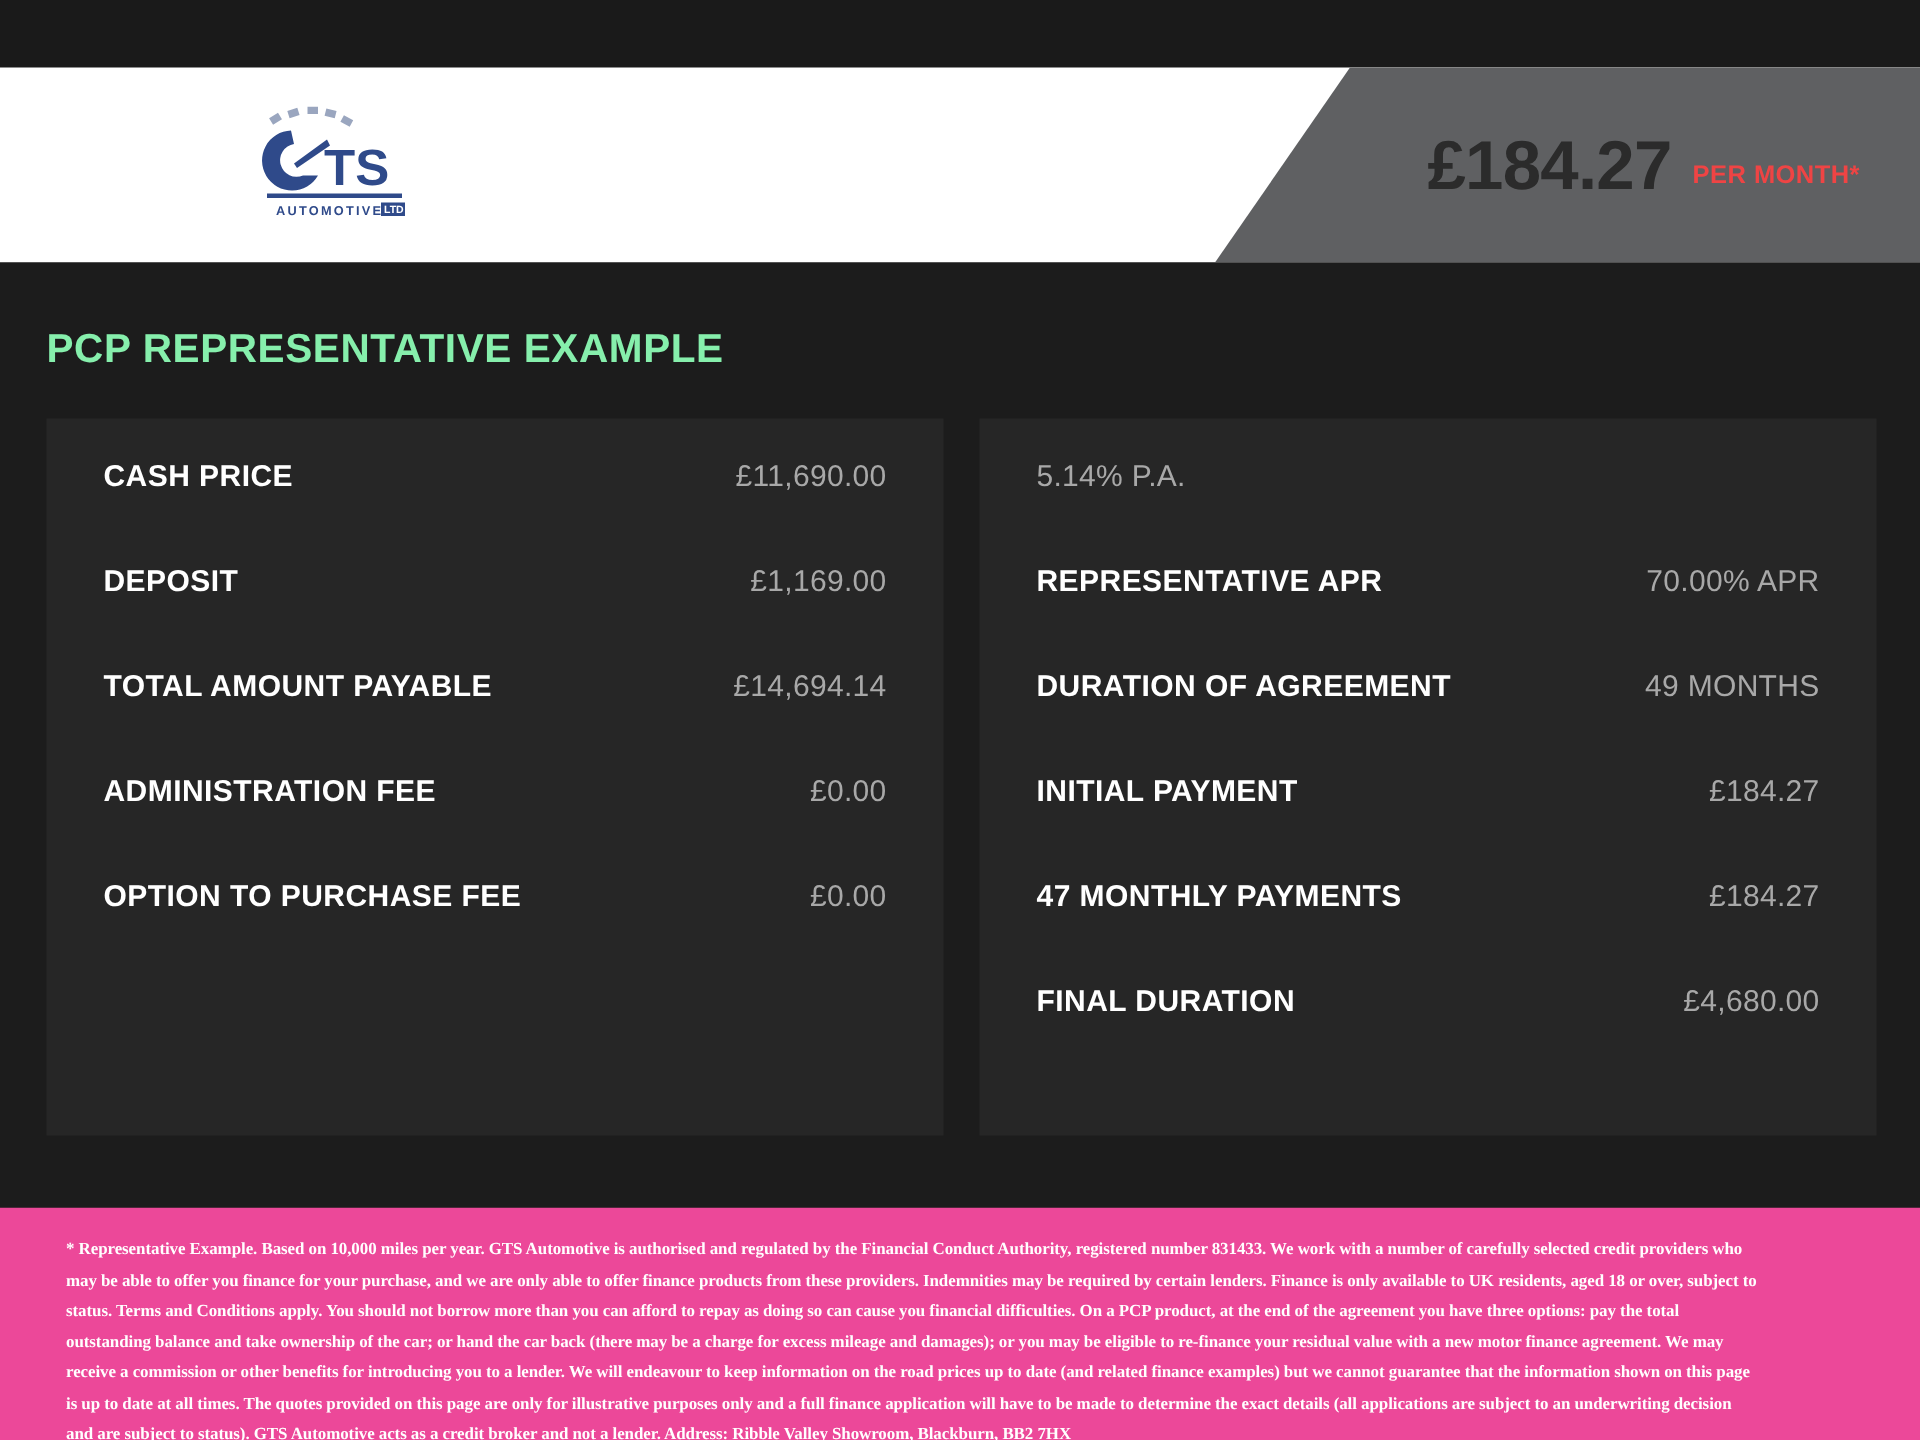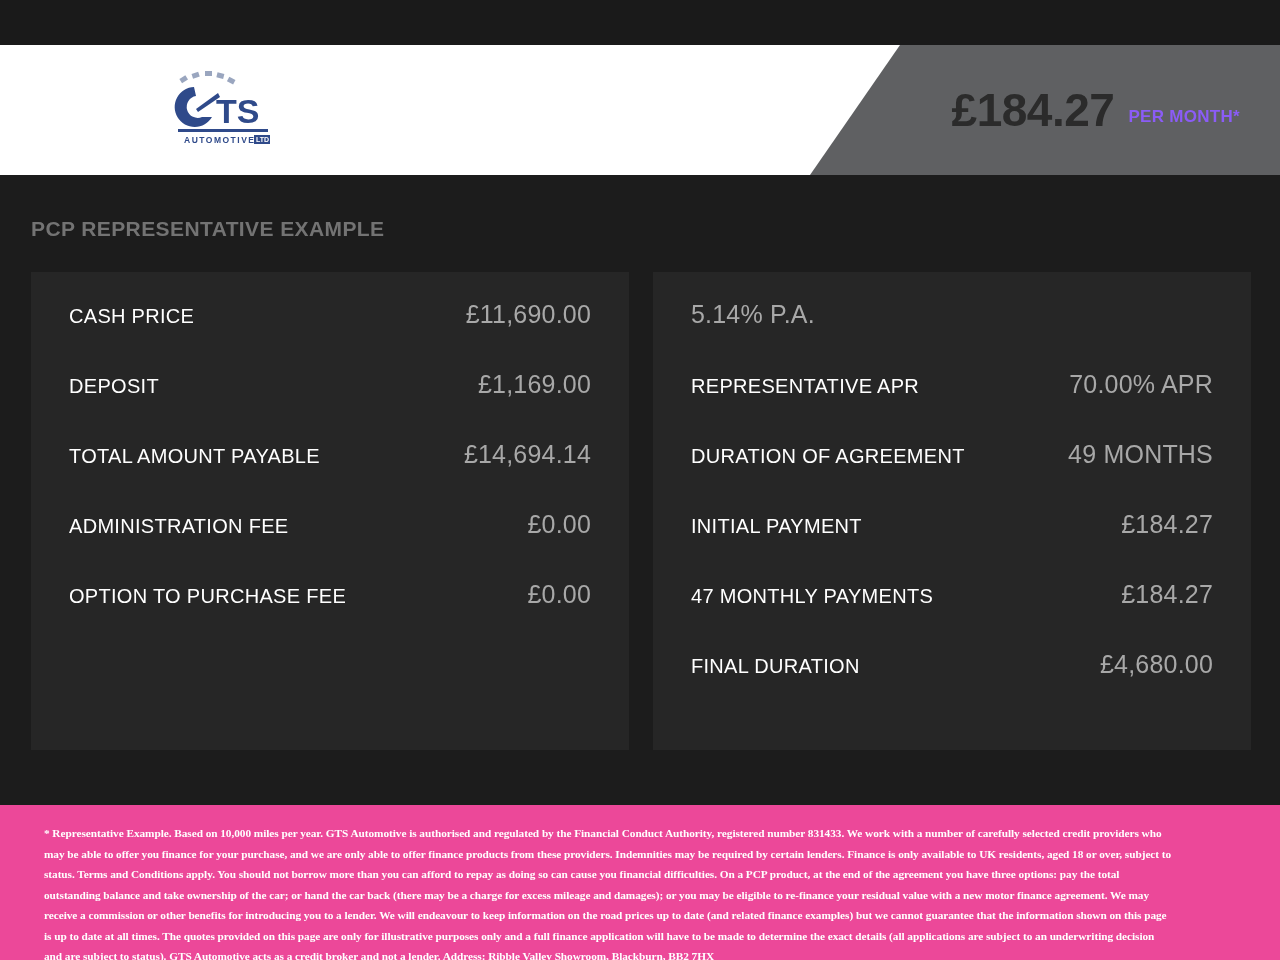--- a/index.html
+++ b/index.html
@@ -41,21 +41,21 @@
   .price-amount {
     font-size: 46px;
     font-weight: bold;
     color: #2b2b2b;
     letter-spacing: -0.5px;
     line-height: 1;
   }
   .price-per {
     font-size: 17px;
     font-weight: bold;
-    color: #8b5cf6;
+    color: #ef4444;
     letter-spacing: 0.3px;
     position: relative;
     top: 7px;
   }
 
   
   .logo {
     position: absolute;
     left: 158px;
     top: 26px;
@@ -65,22 +65,22 @@
 
   
   .body {
     position: relative;
     width: 1280px;
     height: 630px;
     background: #1c1c1c;
     padding: 0;
   }
   .section-title {
-    color: #737373;
-    font-size: 21px;
+    color: #86efac;
+    font-size: 27px;
     font-weight: bold;
     letter-spacing: 0.4px;
     padding: 42px 0 0 31px;
   }
 
   .panels {
     display: flex;
     gap: 24px;
     padding: 31px 29px 0 31px;
   }
@@ -91,27 +91,27 @@
   }
   .row {
     display: flex;
     align-items: baseline;
     justify-content: space-between;
     height: 70px;
   }
   .row .label {
     color: #ffffff;
     font-size: 20px;
-    font-weight: normal;
+    font-weight: bold;
     letter-spacing: 0.3px;
     white-space: nowrap;
   }
   .row .value {
     color: #a8a8a8;
-    font-size: 25px;
+    font-size: 20px;
     font-weight: normal;
     letter-spacing: 0.2px;
     white-space: nowrap;
     text-align: right;
   }
 
   
   .footer {
     width: 1280px;
     height: 200px;

